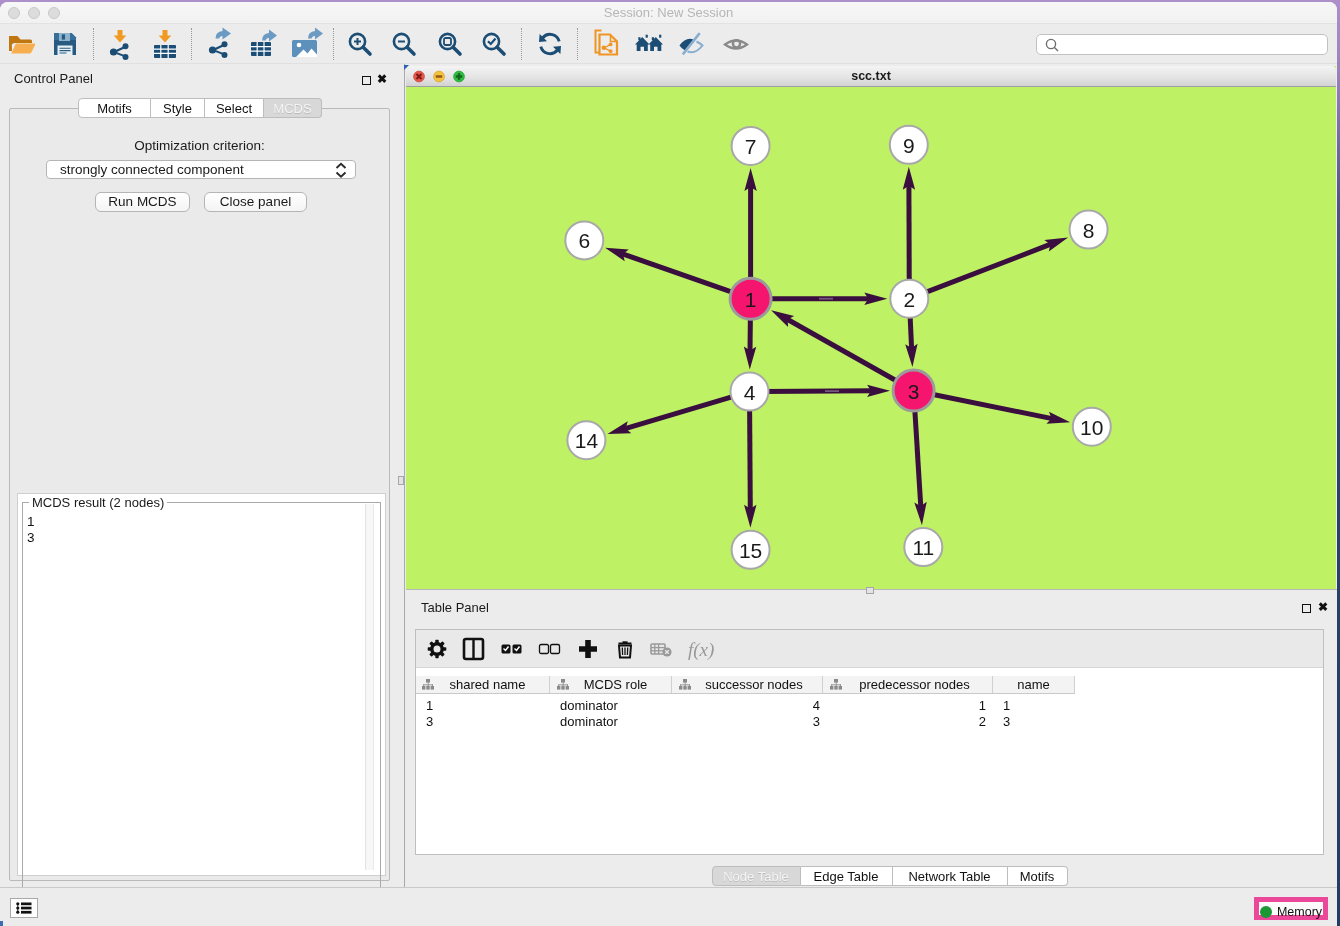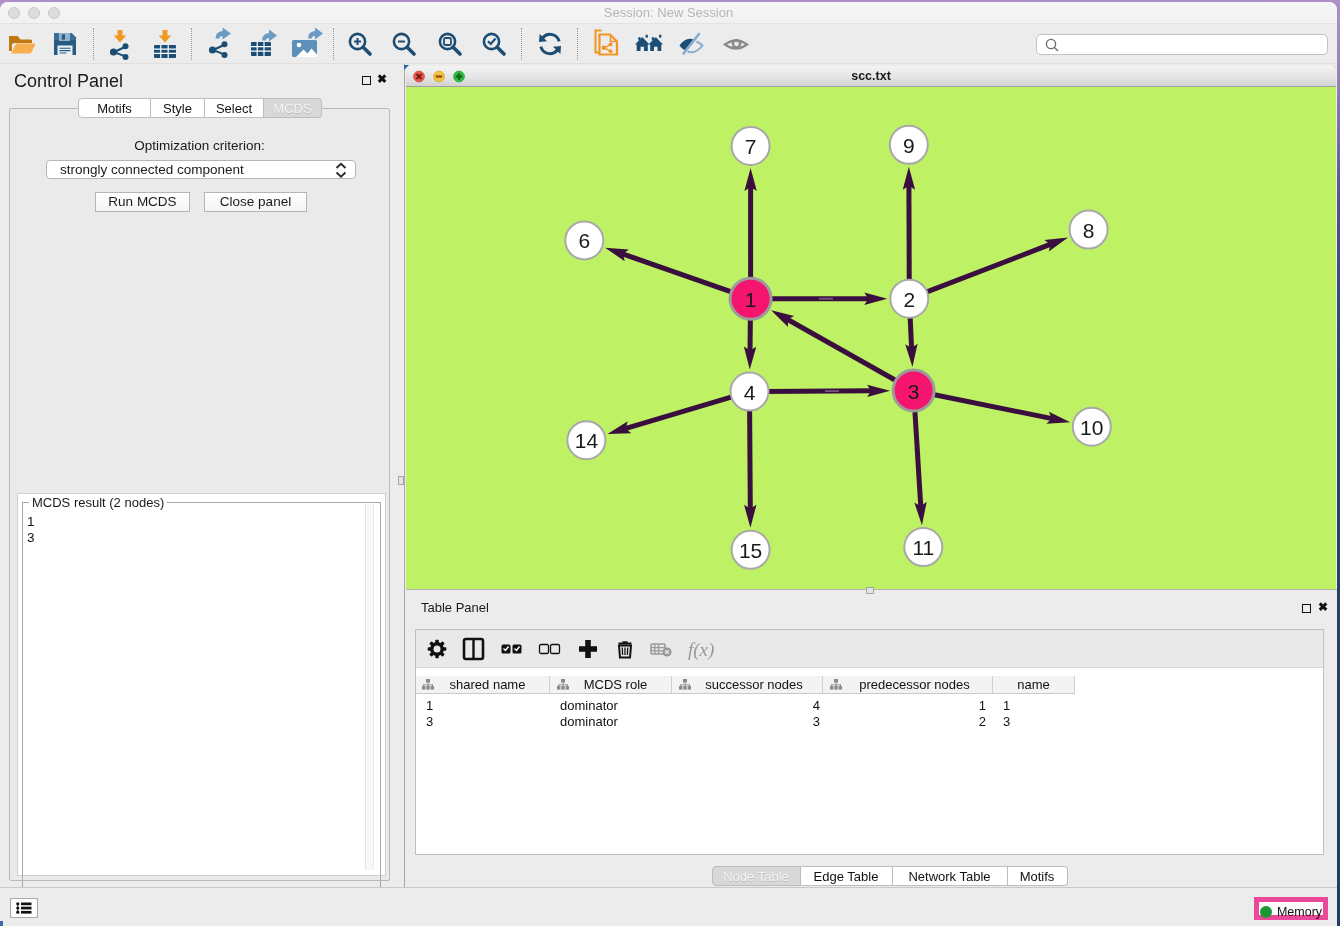--- a/index.html
+++ b/index.html
@@ -31,39 +31,39 @@
   }
   .tsep { position:absolute; top:4px; height:32px; width:0;
     border-left:1px dotted #999; }
   #searchbox {
     position:absolute; left:1036px; top:10px; width:292px; height:21px;
     background:#fff; border:1px solid #c2c2c2; border-radius:5px;
   }
   
   #leftpanel { position:absolute; left:0; top:62px; width:405px; height:825px;
      background:#ececec; border-right:1px solid #a9a9a9; }
-  #cp-header { position:absolute; left:14px; top:7px; font-size:18px; color:#1a1a1a; }
+  #cp-header { position:absolute; left:14px; top:7px; font-size:13px; color:#1a1a1a; }
   .dock-float { position:absolute; width:9px; height:9px; border:1.5px solid #111; background:transparent; }
   .dock-close { position:absolute; font-size:12px; font-weight:bold; color:#111; line-height:10px; }
   
   .tabrow { position:absolute; display:flex; z-index:5; }
   .tab { height:20px; font-size:13px; color:#111; text-align:center; line-height:19px;
      background:#fff; border:1px solid #bdbdbd; border-left:none; }
   .tab.first { border-left:1px solid #bdbdbd; border-radius:4px 0 0 4px; }
   .tab.last  { border-radius:0 4px 4px 0; }
   .tab.sel   { background:#d8d8d8; color:#f4f4f4; text-shadow:0 1px 0 #bbb; }
   #tabpanel { position:absolute; left:9px; top:44px; width:381px; height:773px;
      background:#eaeaea; border:1px solid #b9b9b9; border-radius:2px; }
   #optlabel { position:absolute; left:0; top:29px; width:100%; text-align:center;
      font-size:13.5px; color:#1a1a1a; }
   #combo { position:absolute; left:36px; top:51px; width:310px; height:19px;
      background:#fff; border:1px solid #b5b5b5; border-radius:4px;
      font-size:13.5px; color:#1a1a1a; line-height:17px; padding-left:13px; }
   .btn { position:absolute; height:20px; background:linear-gradient(180deg,#ffffff,#f4f4f4);
-     border:1px solid #b5b5b5; border-radius:0; font-size:13.5px; color:#1a1a1a;
+     border:1px solid #b5b5b5; border-radius:6px; font-size:13.5px; color:#1a1a1a;
      text-align:center; line-height:18px; }
   #resultbox { position:absolute; left:7px; top:384px; width:369px; height:383px;
      background:#fff; border:1px solid #cfcfcf; }
   #fieldset { position:absolute; left:4px; top:8px; width:359px; height:428px;
      border:1px solid #a9a9a9; }
   #legend { position:absolute; left:6px; top:-8px; background:#fff; padding:0 3px;
      font-size:13px; color:#1a1a1a; }
   #resulttext { position:absolute; left:4px; top:11px; font-size:13.5px; color:#111; line-height:15.5px; }
   #res-scroll { position:absolute; right:6px; top:1px; width:9px; height:366px;
      background:#f7f7f7; border-left:1px solid #e3e3e3; border-right:1px solid #e9e9e9; }

